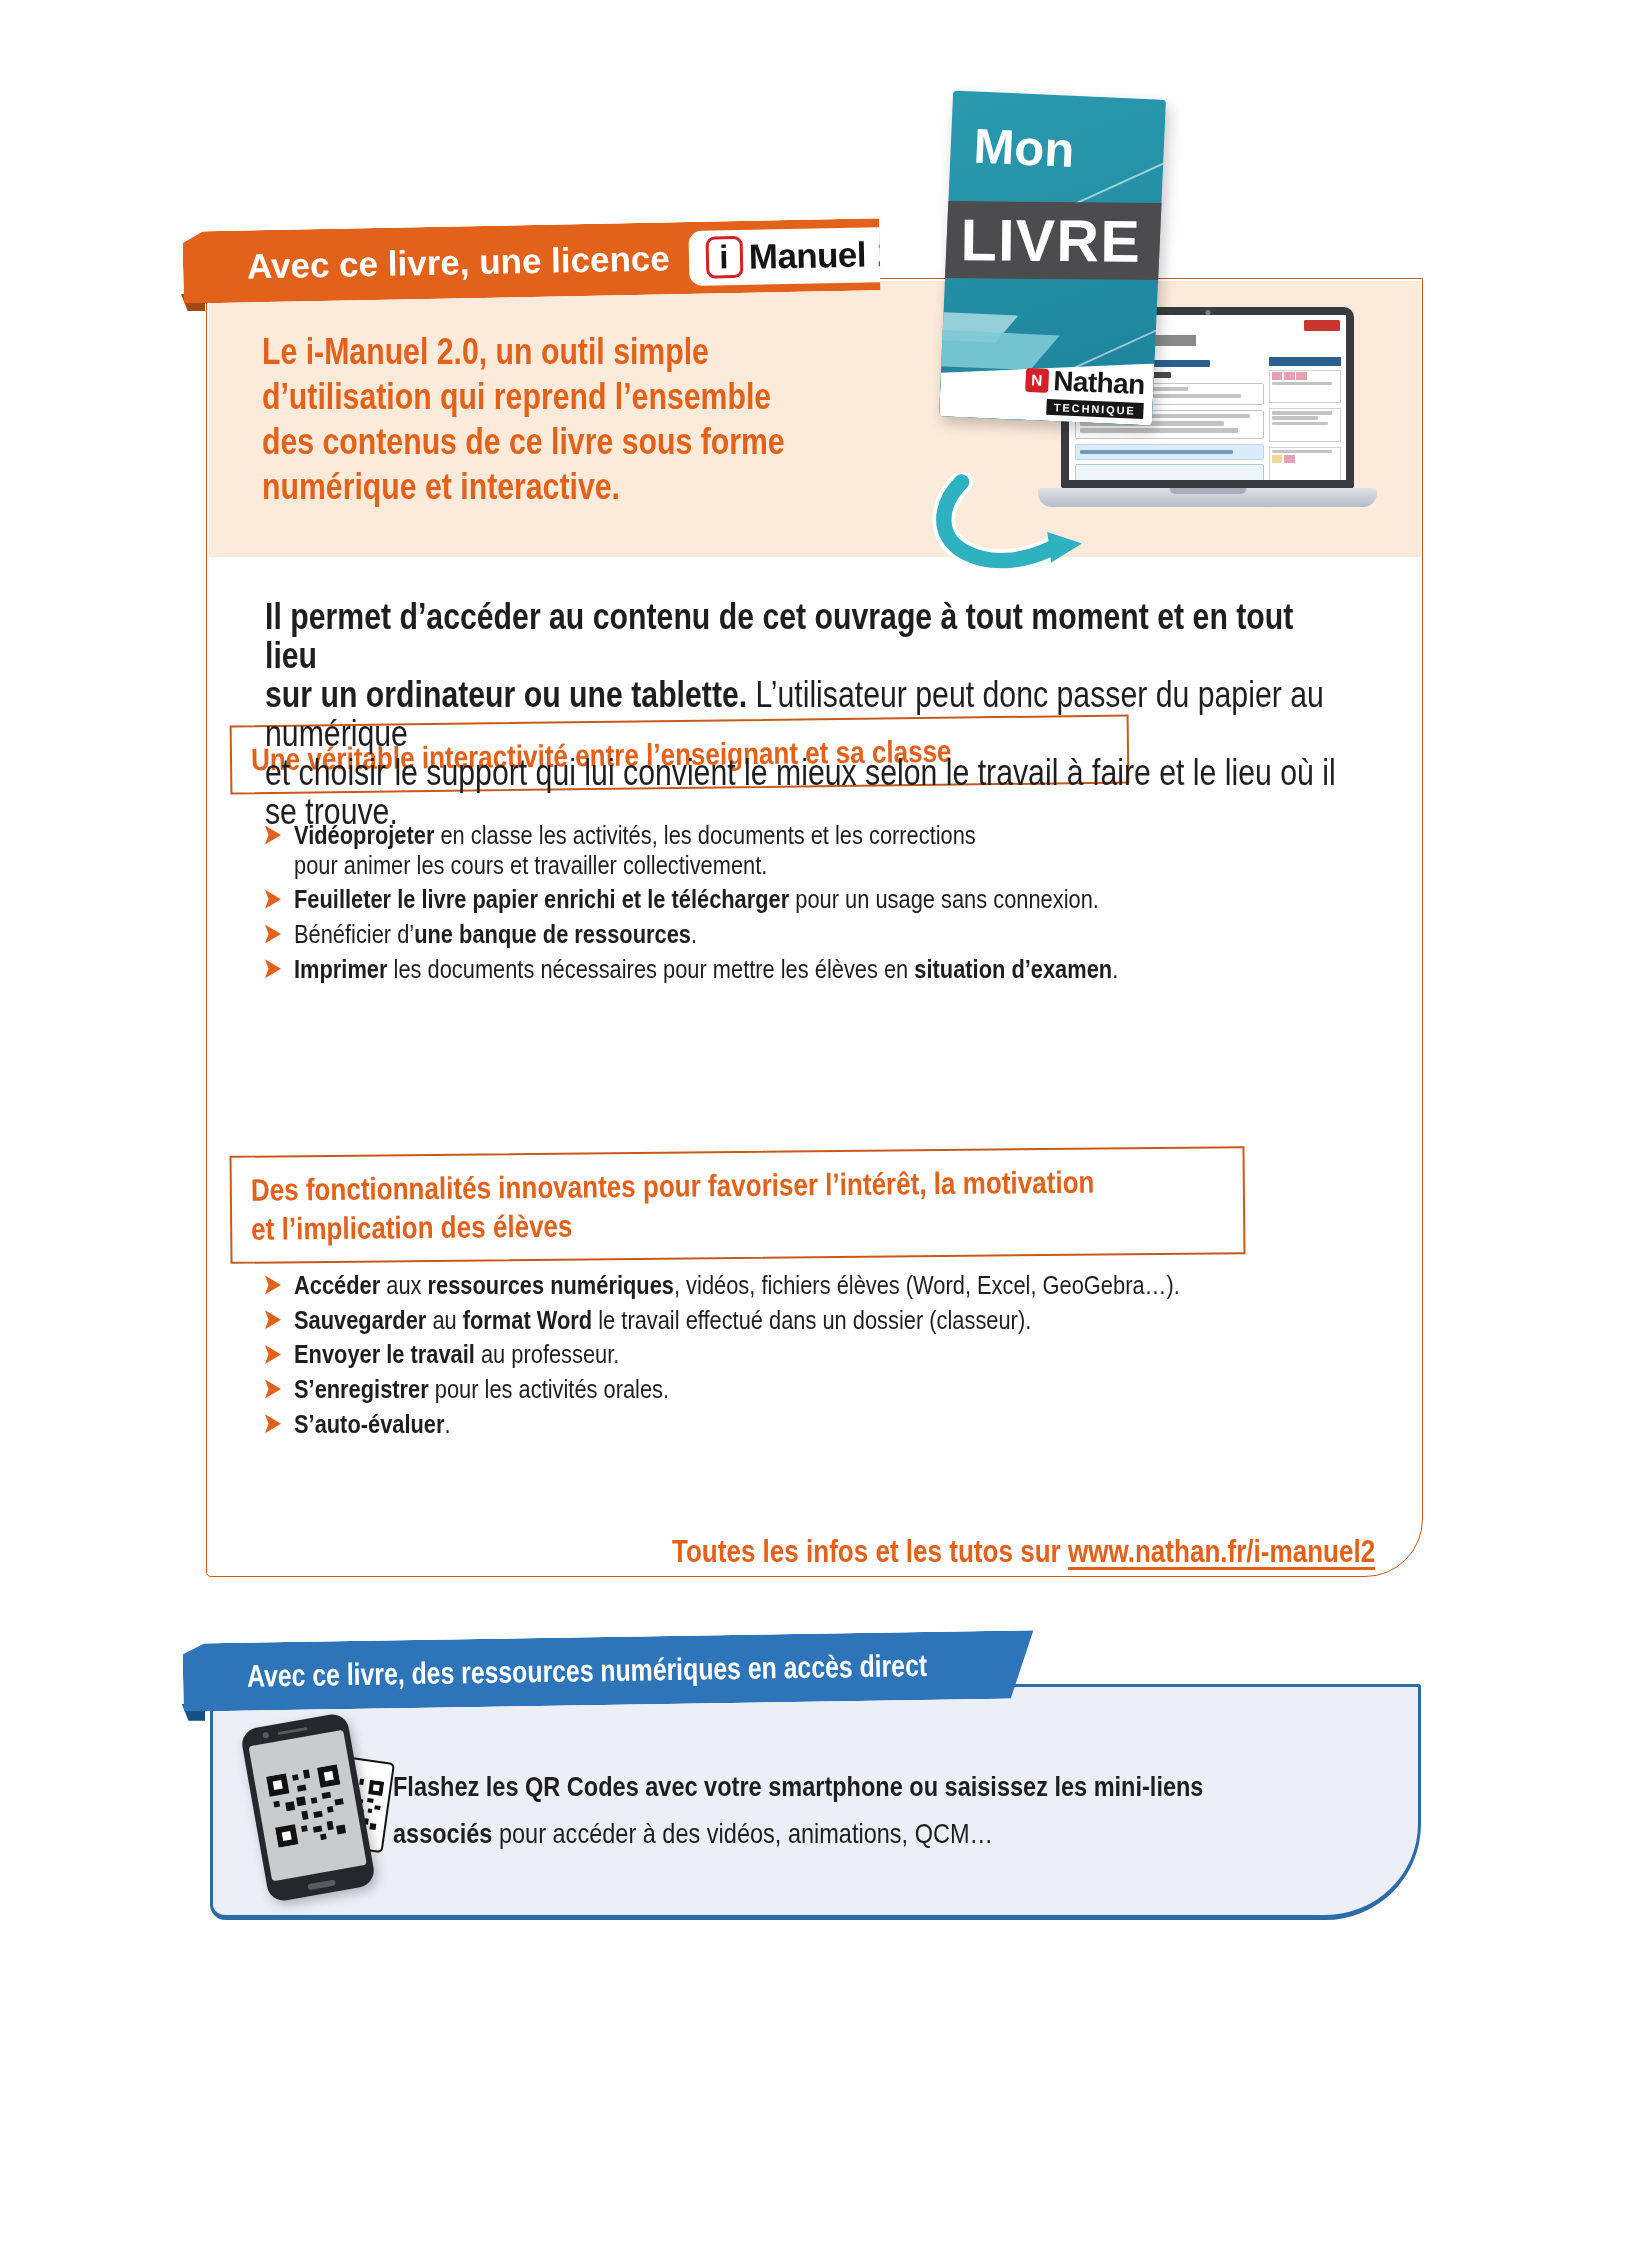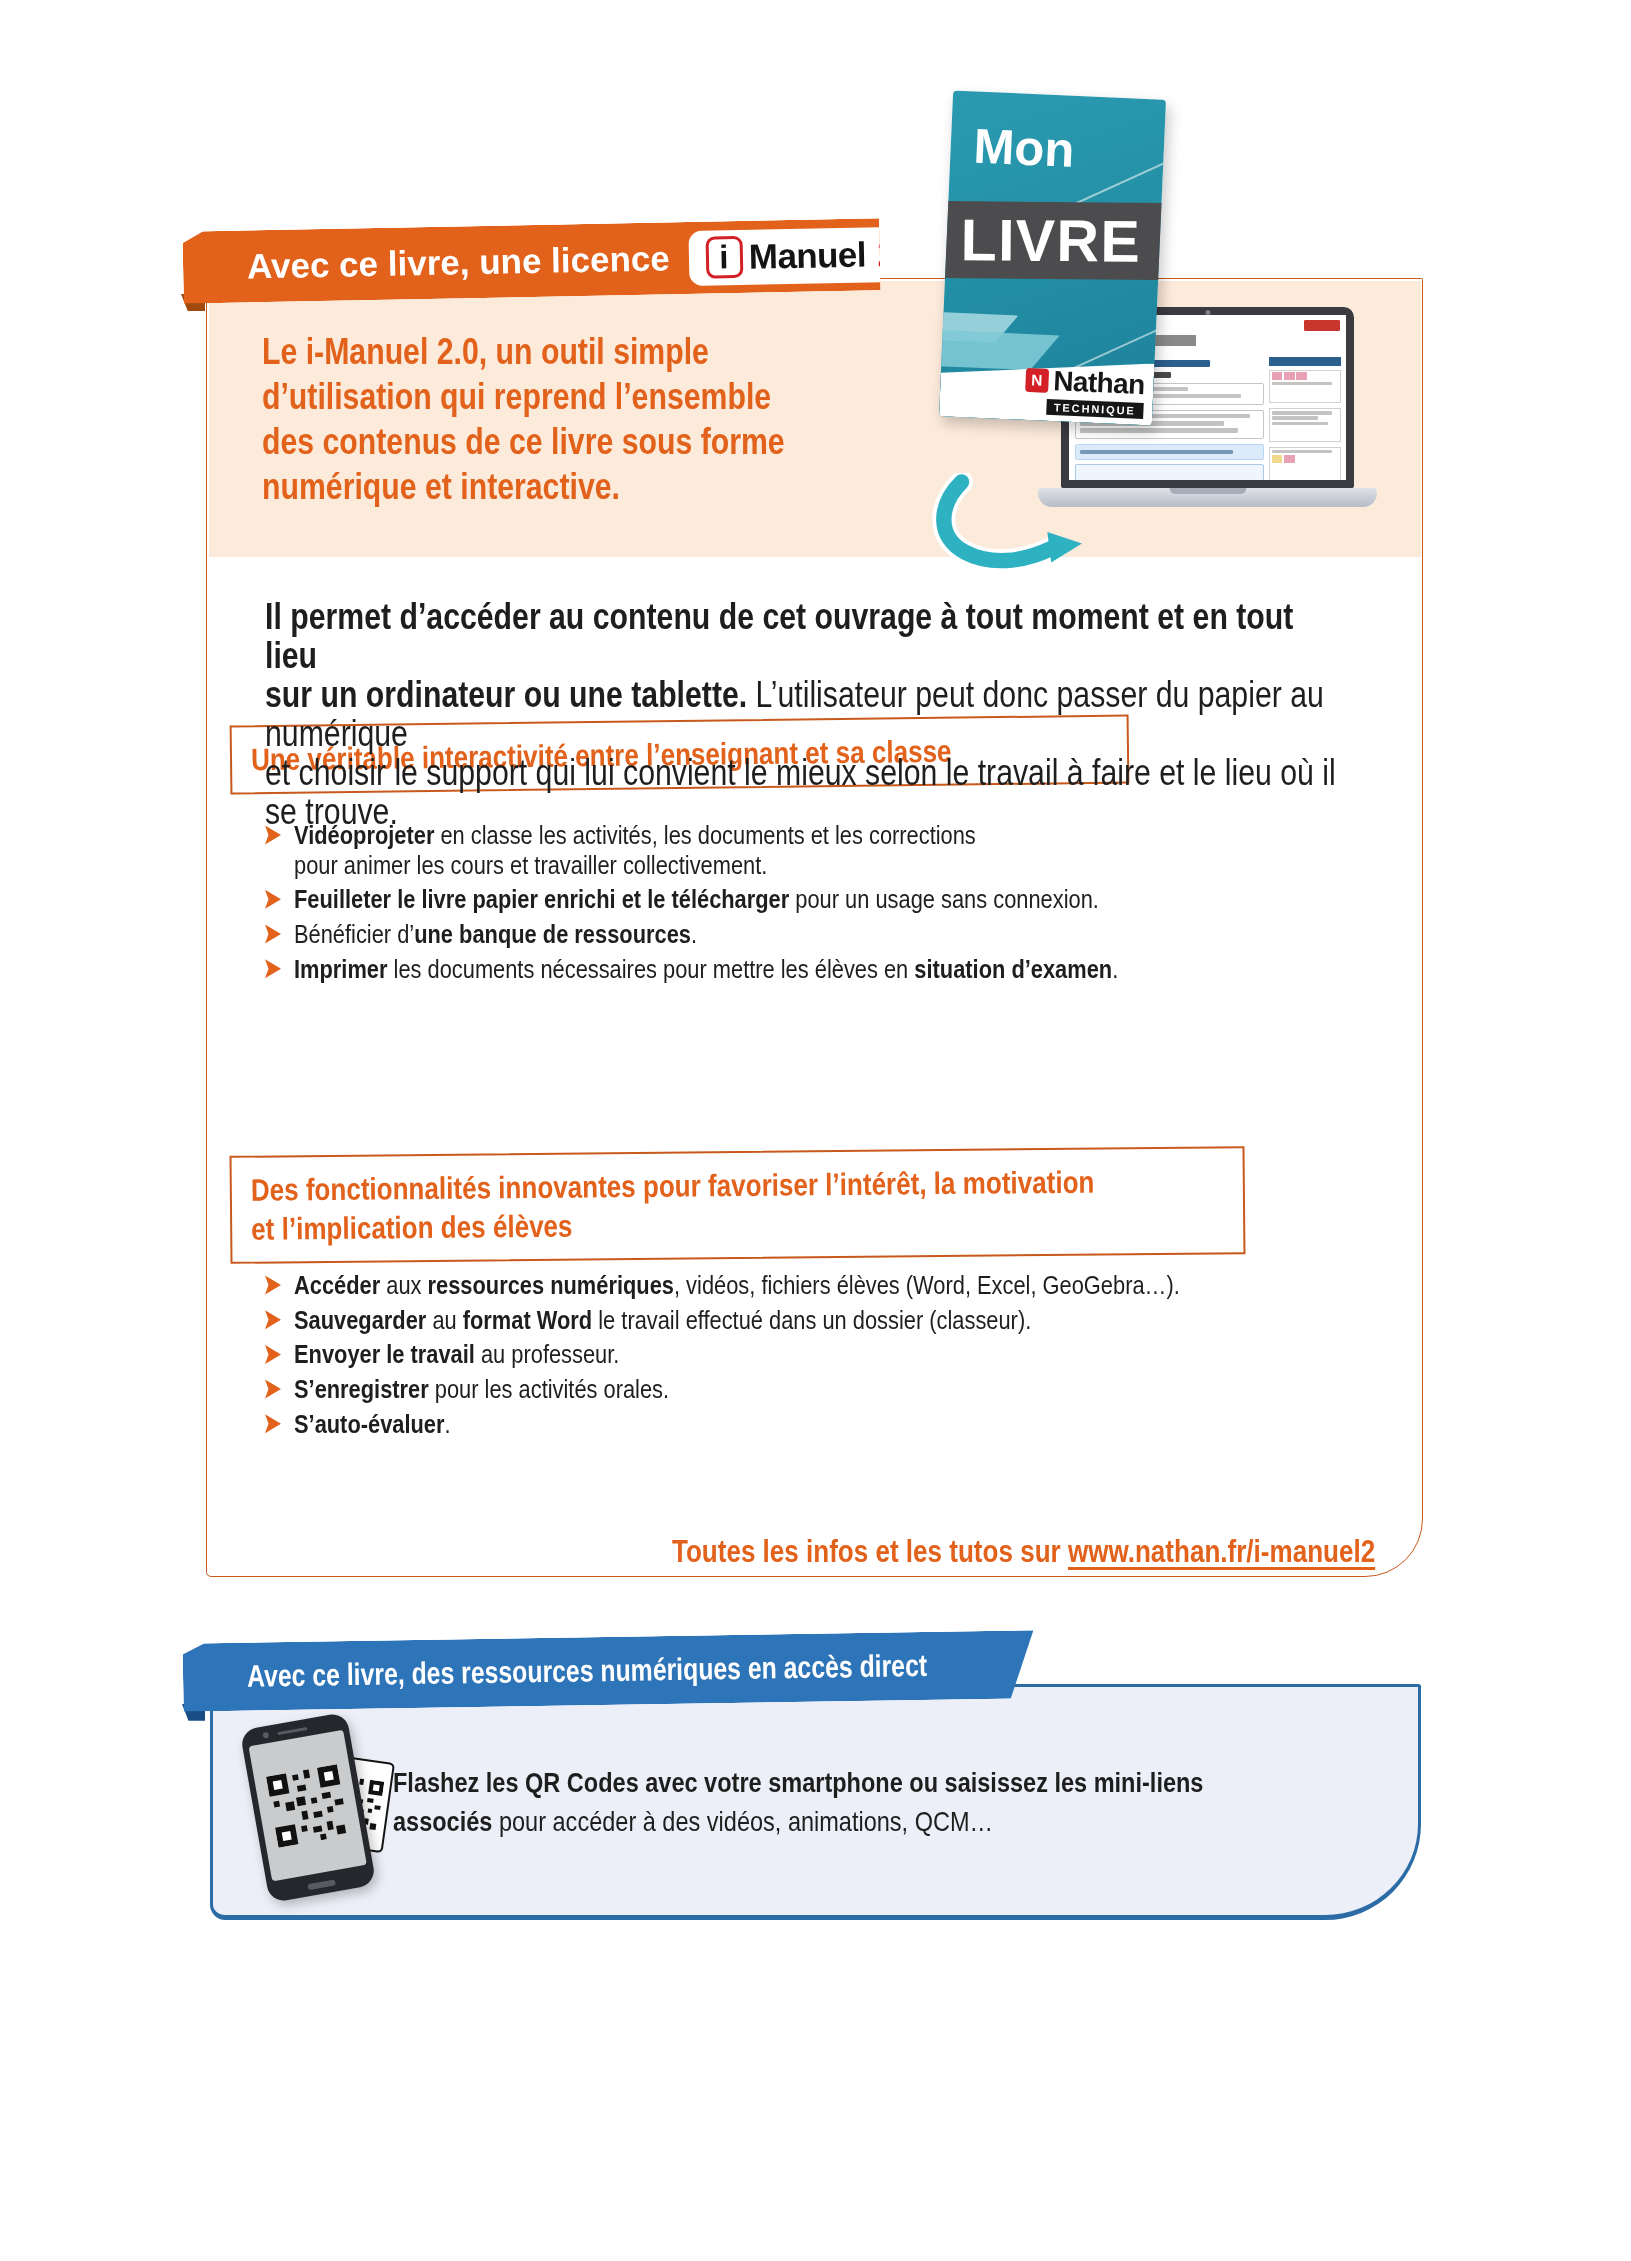--- a/index.html
+++ b/index.html
@@ -102,21 +102,21 @@
 
   
   .banner2{position:absolute;left:183px;top:1637px;width:851px;height:68px;background:#2e74b8;transform:rotate(-0.9deg);
     z-index:40;display:flex;align-items:center;padding-left:64px;box-sizing:border-box;
     clip-path:polygon(0 16%,2.6% 0,100% 0,97.2% 100%,0 100%);}
   .banner2-label{color:#fff;font-weight:700;font-size:31px;white-space:nowrap;transform:scaleX(0.8);transform-origin:0 50%;}
   .fold2{position:absolute;left:182px;top:1704px;width:23px;height:16.7px;background:#174e84;
     clip-path:polygon(0 0,100% 0,100% 100%,28% 100%);z-index:34;}
   .qr-box{position:absolute;left:210px;top:1684px;width:1211px;height:236px;background:#edeff8;box-sizing:border-box;
     border:3.2px solid #2c6ca6;border-bottom-width:5.8px;border-radius:2.6px 2.6px 96px 15.4px;z-index:5;}
-  .qr-text{position:absolute;left:393px;top:1763px;z-index:10;font-size:28px;line-height:39px;width:1156px;}
+  .qr-text{position:absolute;left:393px;top:1763px;z-index:10;font-size:28px;line-height:47px;width:1156px;}
 
   .phone{position:absolute;left:254px;top:1720px;width:108px;height:175px;background:#26272c;border-radius:16.7px;
     transform:rotate(-10deg);z-index:7;box-shadow:2.6px 5.1px 10.3px rgba(0,0,0,0.25);}
   .phone-cam{position:absolute;left:22px;top:6.4px;width:5.8px;height:5.8px;border-radius:50%;background:#585a60;}
   .phone-spk{position:absolute;left:37px;top:7.7px;width:29.6px;height:3.2px;border-radius:1.9px;background:#585a60;}
   .phone-screen{position:absolute;left:6.4px;right:6.4px;top:16.7px;bottom:20.6px;background:#c9cbcd;border-radius:3.9px;
     display:flex;align-items:center;justify-content:center;}
   .phone-home{position:absolute;left:50%;bottom:5.8px;transform:translateX(-50%);width:28px;height:6.4px;border-radius:3.9px;background:#585a60;}
   .qr-card{position:absolute;left:322px;top:1758px;width:67px;height:91px;background:#fff;border:2.6px solid #141414;border-radius:5.1px;
     transform:rotate(8deg);z-index:6;display:flex;align-items:center;justify-content:center;box-sizing:border-box;}

